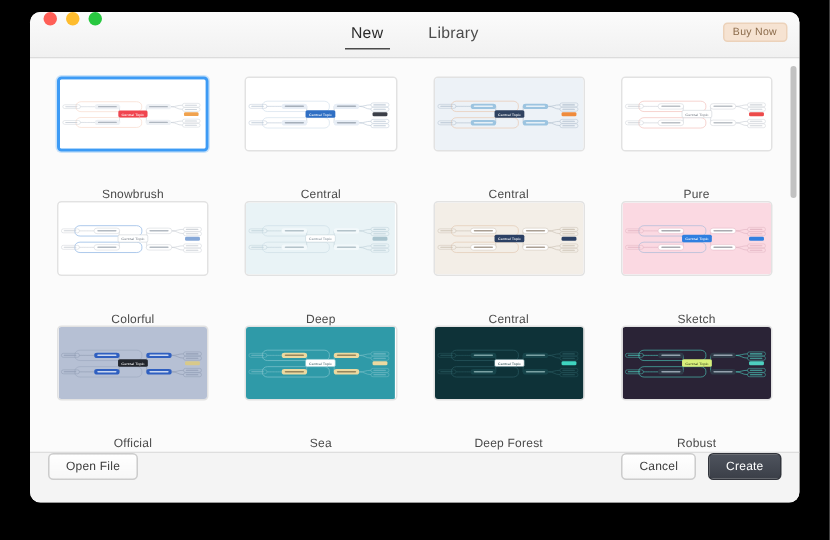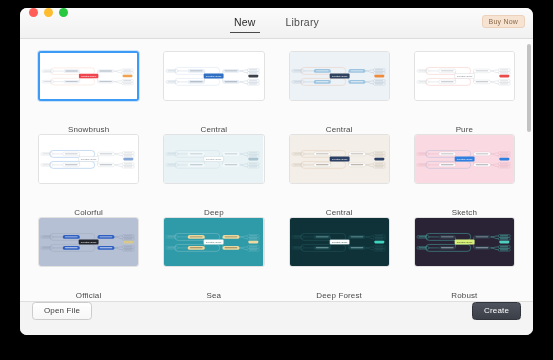--- a/index.html
+++ b/index.html
@@ -729,16 +729,17 @@
       </div>
 
     <div class="scrollbar">
       <div class="scroll-thumb"></div>
     </div>
   </div>
 
   <div class="footer">
     <button class="btn">Open File</button>
     <div class="spacer"></div>
+    <button class="btn">Cancel</button>
     <button class="btn primary">Create</button>
   </div>
 
 </div>
 
 </body></html>

